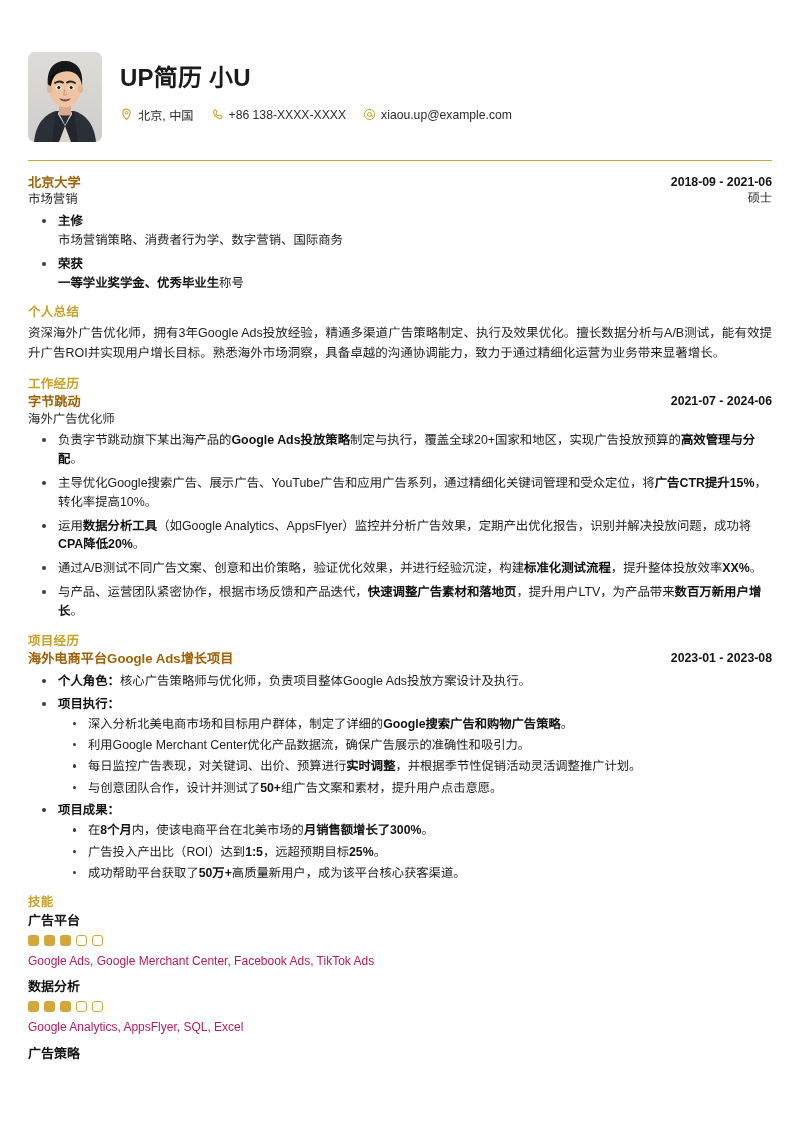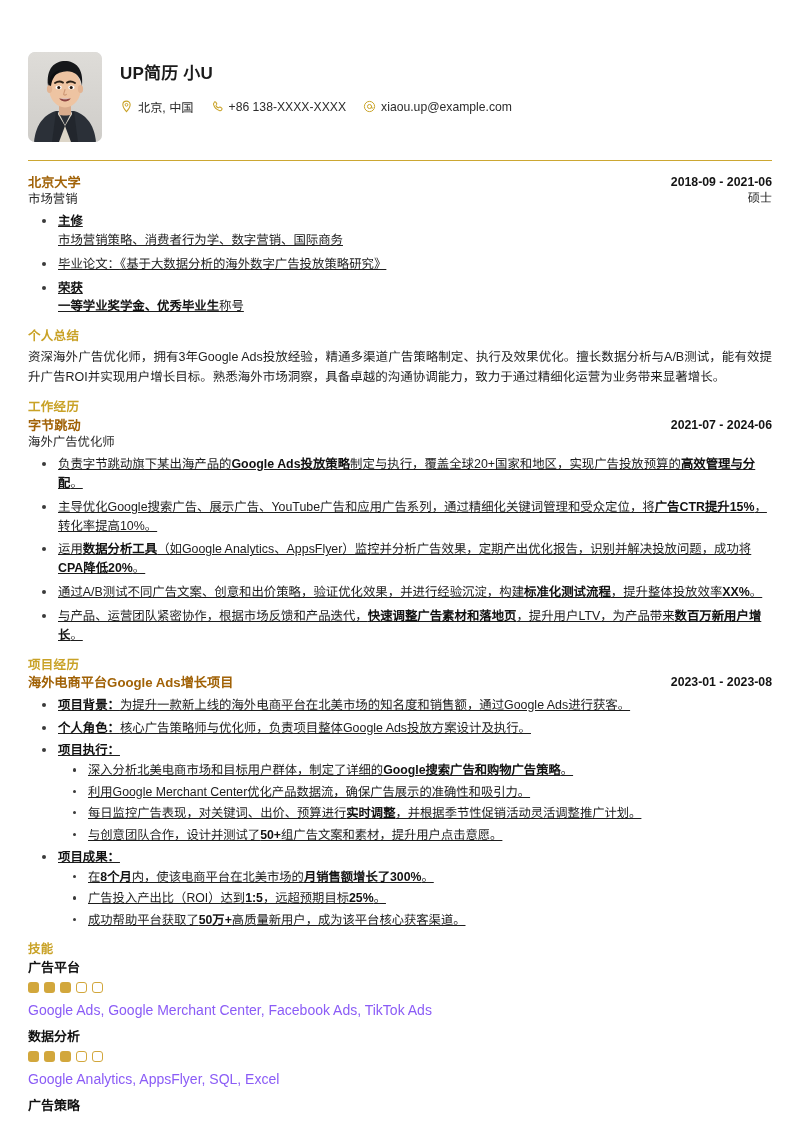--- a/index.html
+++ b/index.html
@@ -50,21 +50,21 @@
     position: relative;
   }
   .photo svg { display: block; width: 100%; height: 100%; }
 
   .header-text {
     padding-top: 12px;
     flex: 1 1 auto;
     min-width: 0;
   }
   .name {
-    font-size: 17px;
+    font-size: 24px;
     font-weight: 700;
     color: #1b1b1b;
     letter-spacing: 0.2px;
     line-height: 1.15;
     margin: 0 0 14px 0;
   }
   .contacts {
     display: flex;
     align-items: center;
     flex-wrap: wrap;
@@ -151,21 +151,20 @@
     margin: 4px 0 0 0;
     padding: 0;
   }
   ul.bullets > li {
     position: relative;
     padding-left: 30px;
     font-size: 12.4px;
     line-height: 1.52;
     color: #1d1d1d;
     margin-bottom: 5px;
-    text-decoration: underline;
   }
   ul.bullets > li::before {
     content: "";
     position: absolute;
     left: 14px;
     top: 7px;
     width: 4px;
     height: 4px;
     background: #3a3a3a;
     border-radius: 50%;
@@ -223,22 +222,22 @@
   }
   .dot {
     width: 11px;
     height: 11px;
     border-radius: 3px;
     box-sizing: border-box;
   }
   .dot.on  { background: #d2a73c; }
   .dot.off { background: #ffffff; border: 1.8px solid #d2a73c; }
   .skill-items {
-    font-size: 14px;
-    color: #8b5cf6;
+    font-size: 12px;
+    color: #be185d;
     line-height: 1.45;
   }
 </style>
 </head>
 <body>
 
 <div class="page">
   <div class="sheet">
     <div class="inner">
 
@@ -340,23 +339,20 @@
             <div class="dates">2018-09 - 2021-06</div>
             <div class="degree">硕士</div>
           </div>
         </div>
         <ul class="bullets">
           <li>
             <span class="b">主修</span><br>
             <span>市场营销策略、消费者行为学、数字营销、国际商务</span>
           </li>
           <li>
-            <span>毕业论文：</span><span>《基于大数据分析的海外数字广告投放策略研究》</span>
-          </li>
-          <li>
             <span class="b">荣获</span><br>
             <span class="b">一等学业奖学金、优秀毕业生</span><span>称号</span>
           </li>
         </ul>
       </div>
 
       <div class="section">
         <div class="section-title">个人总结</div>
         <div class="summary">资深海外广告优化师，拥有3年Google Ads投放经验，精通多渠道广告策略制定、执行及效果优化。擅长数据分析与A/B测试，能有效提升广告ROI并实现用户增长目标。熟悉海外市场洞察，具备卓越的沟通协调能力，致力于通过精细化运营为业务带来显著增长。</div>
       </div>
@@ -385,21 +381,20 @@
         <div class="section-title">项目经历</div>
         <div class="entry-head">
           <div class="entry-left">
             <div class="org">海外电商平台Google Ads增长项目</div>
           </div>
           <div class="entry-right">
             <div class="dates">2023-01 - 2023-08</div>
           </div>
         </div>
         <ul class="bullets tight" id="project-bullets">
-            <li><span class="b">项目背景：</span><span>为提升一款新上线的海外电商平台在北美市场的知名度和销售额，通过Google Ads进行获客。</span></li>
             <li><span class="b">个人角色：</span><span>核心广告策略师与优化师，负责项目整体Google Ads投放方案设计及执行。</span></li>
             <li><span class="b">项目执行：</span><ul class="subbullets">
                 <li><span>深入分析北美电商市场和目标用户群体，制定了详细的</span><span class="b">Google搜索广告和购物广告策略</span><span>。</span></li>
                 <li><span>利用Google Merchant Center优化产品数据流，确保广告展示的准确性和吸引力。</span></li>
                 <li><span>每日监控广告表现，对关键词、出价、预算进行</span><span class="b">实时调整</span><span>，并根据季节性促销活动灵活调整推广计划。</span></li>
                 <li><span>与创意团队合作，设计并测试了</span><span class="b">50+</span><span>组广告文案和素材，提升用户点击意愿。</span></li>
               </ul></li>
             <li><span class="b">项目成果：</span><ul class="subbullets">
                 <li><span>在</span><span class="b">8个月</span><span>内，使该电商平台在北美市场的</span><span class="b">月销售额增长了300%</span><span>。</span></li>
                 <li><span>广告投入产出比（ROI）达到</span><span class="b">1:5</span><span>，远超预期目标</span><span class="b">25%</span><span>。</span></li>

